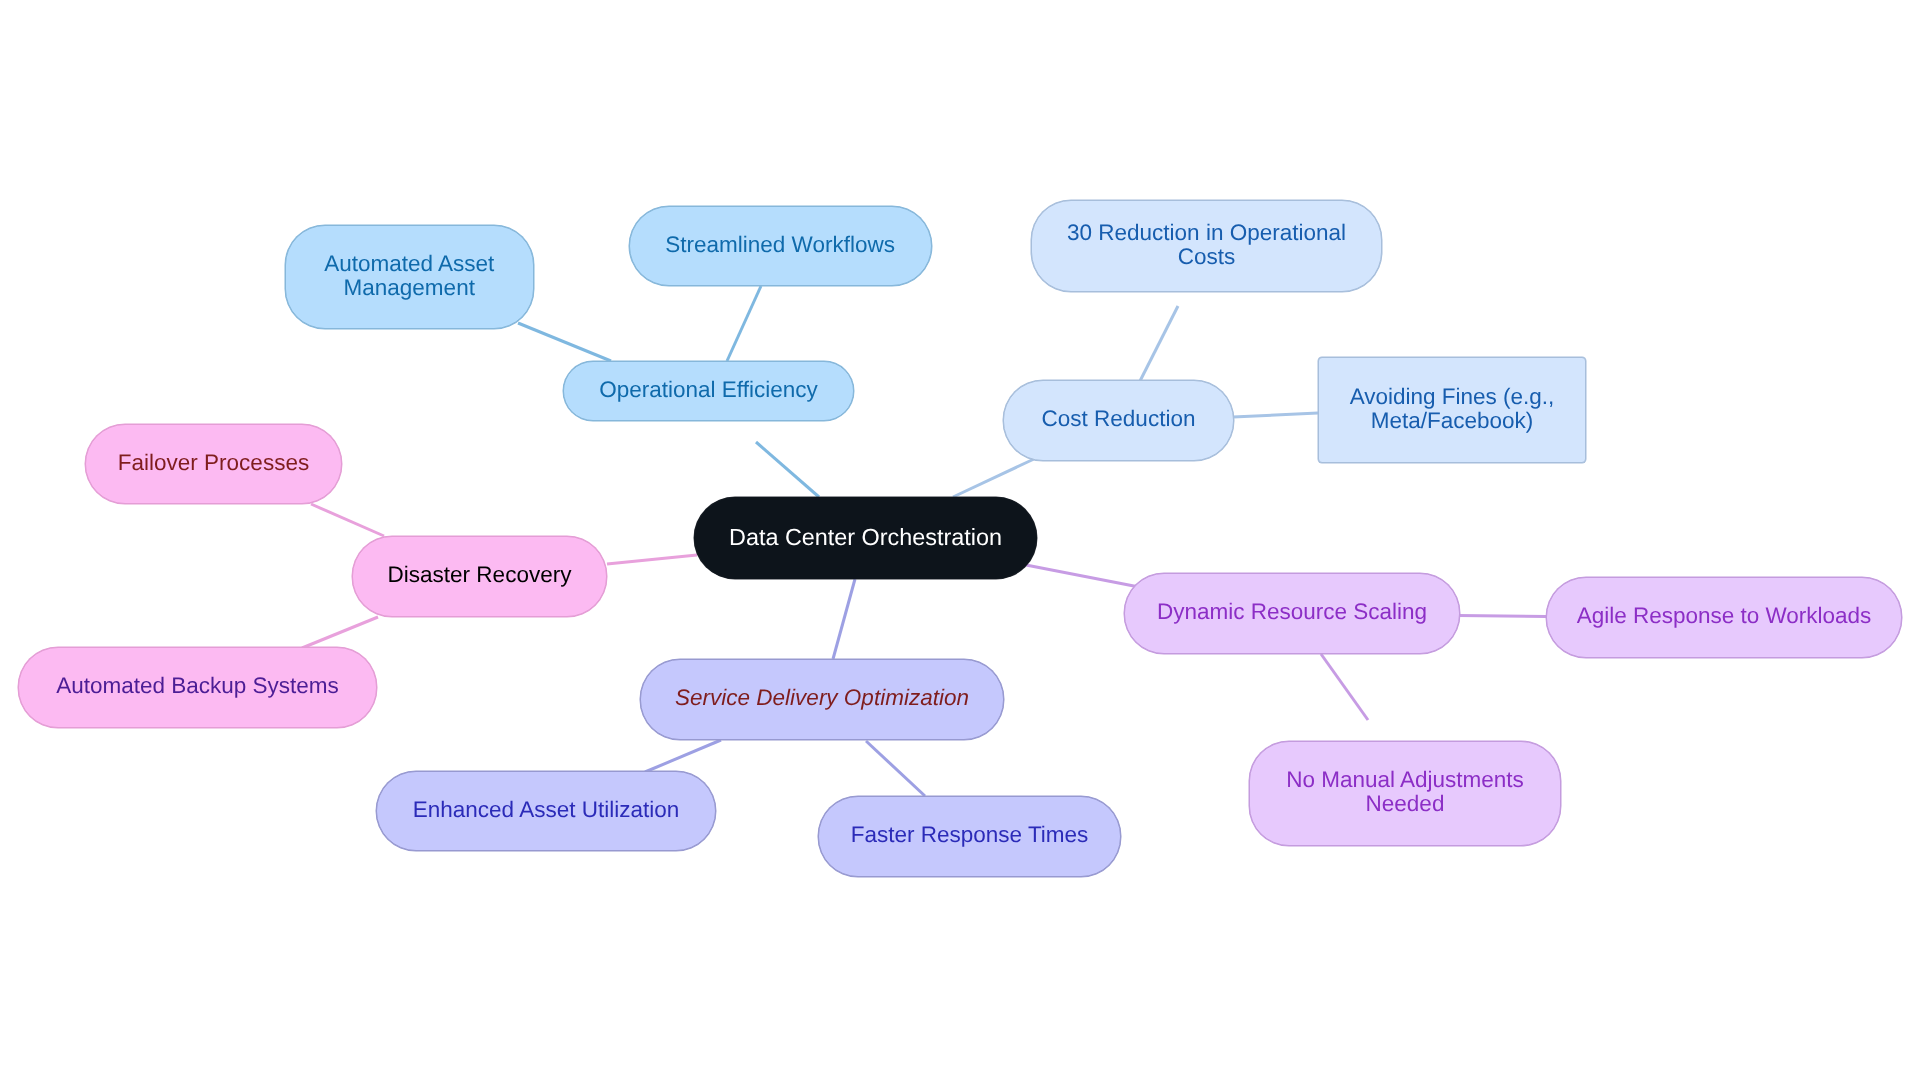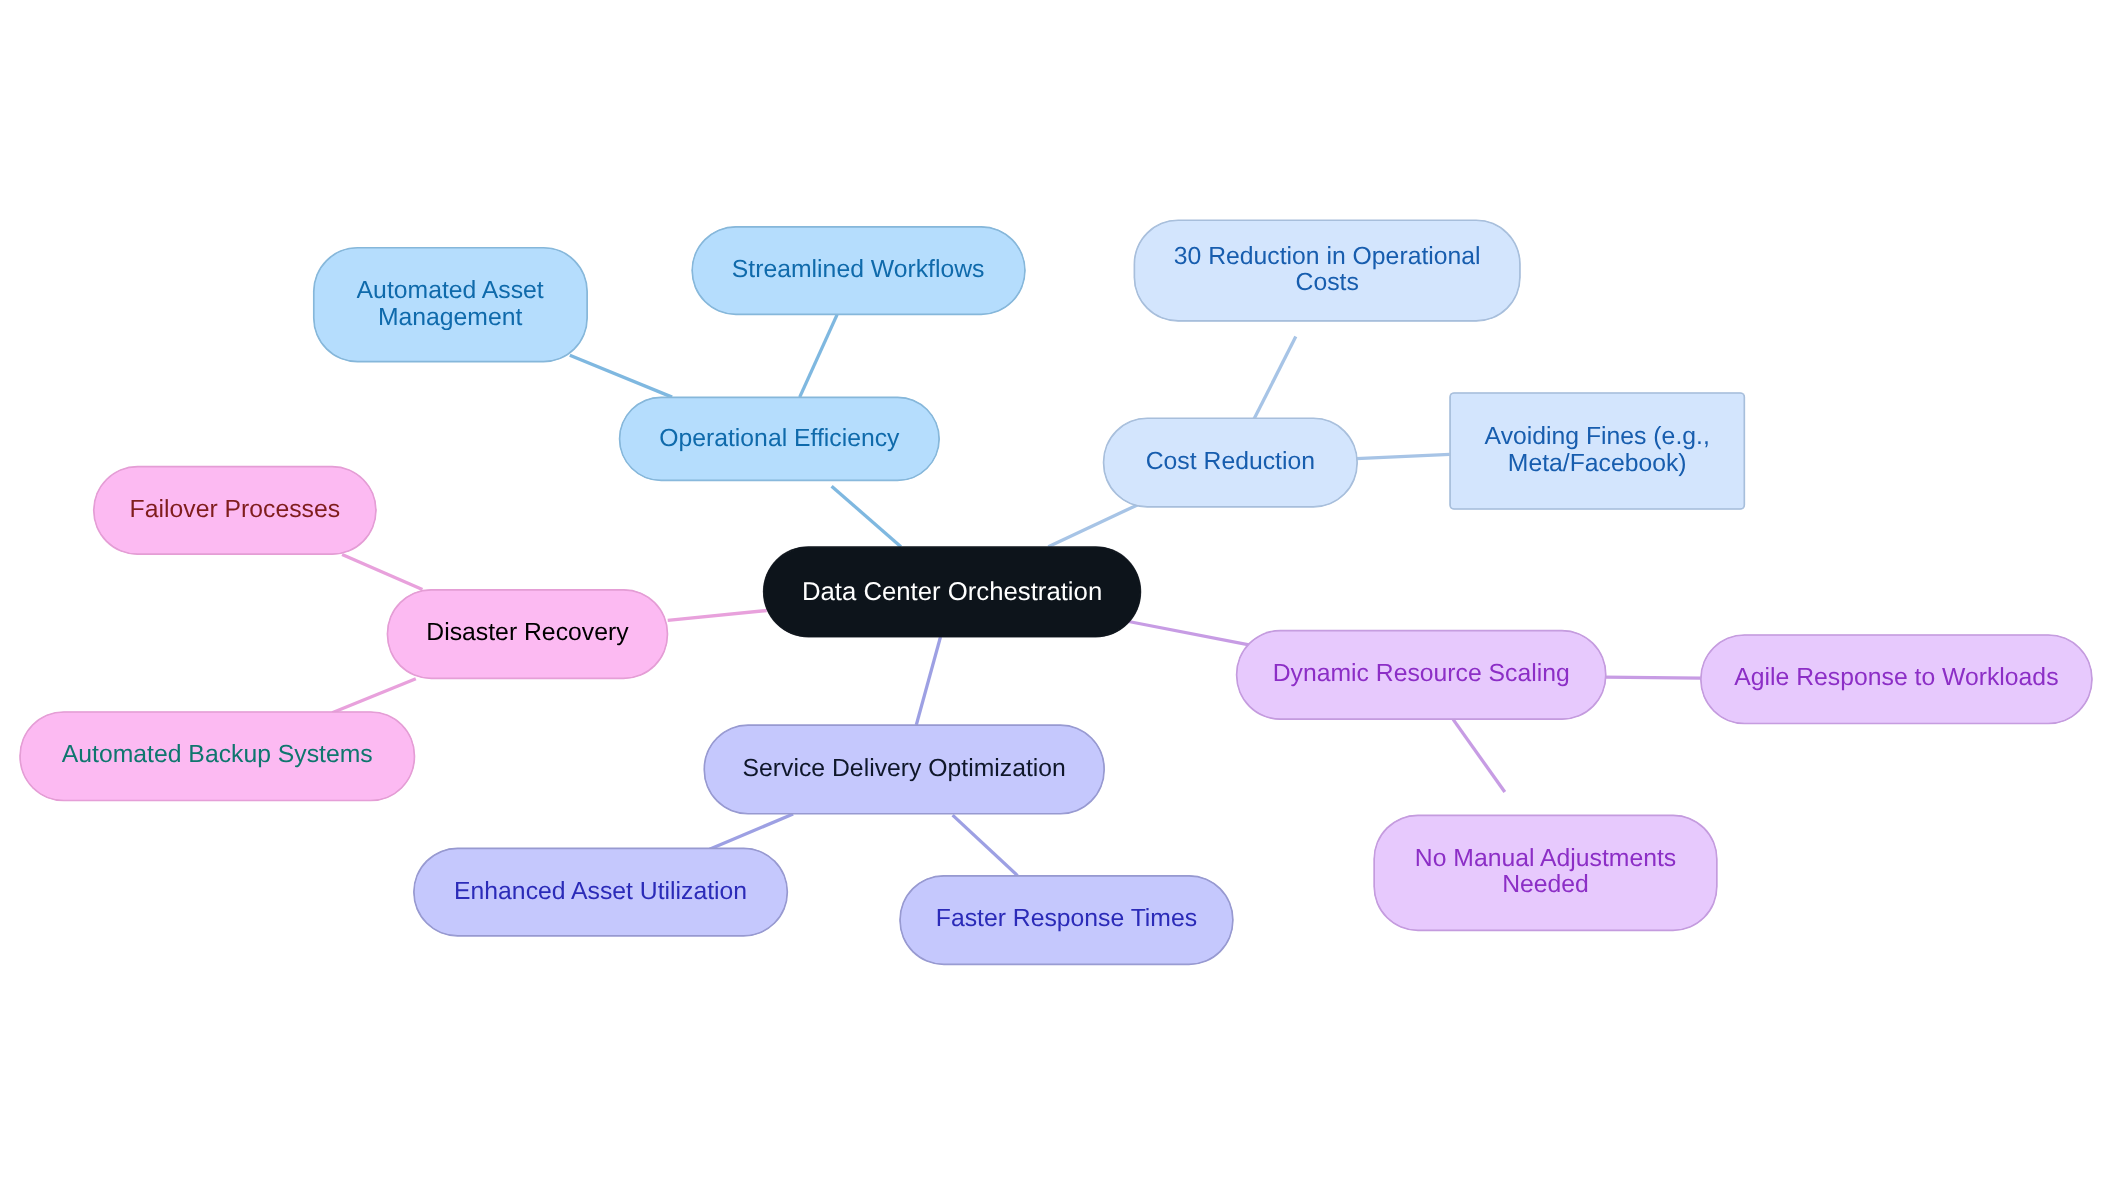--- a/index.html
+++ b/index.html
@@ -41,21 +41,21 @@
 
   <div class="node ring" style="--ring:#86b7da;left:284.5px;top:225.4px;width:249.5px;height:103.8px;background:#b5ddfd;border-color:#86b7da;border-radius:40px;color:#0f6aab;font-size:22.5px;">
     <span class="lbl">Automated Asset
 Management</span>
   </div>
 
   <div class="node ring" style="--ring:#86b7da;left:628.5px;top:205.9px;width:303.3px;height:80.3px;background:#b5ddfd;border-color:#86b7da;border-radius:40px;color:#0f6aab;font-size:22.5px;">
     <span class="lbl">Streamlined Workflows</span>
   </div>
 
-  <div class="node ring" style="--ring:#86b7da;left:563px;top:361px;width:291px;height:76px;background:#b5ddfd;border-color:#86b7da;border-radius:40px;color:#0f6aab;font-size:22.5px;">
+  <div class="node ring" style="--ring:#86b7da;left:563px;top:361px;width:291px;height:60px;background:#b5ddfd;border-color:#86b7da;border-radius:40px;color:#0f6aab;font-size:22.5px;">
     <span class="lbl">Operational Efficiency</span>
   </div>
 
   <div class="node ring" style="--ring:#a7bedb;left:1031px;top:200px;width:351px;height:92px;background:#d3e5fd;border-color:#a7bedb;border-radius:40px;color:#175dae;font-size:22.5px;">
     <span class="lbl">30 Reduction in Operational
 Costs</span>
   </div>
 
   <div class="node ring" style="--ring:#a7bedb;left:1003px;top:380px;width:231px;height:81px;background:#d3e5fd;border-color:#a7bedb;border-radius:40px;color:#175dae;font-size:22.5px;">
     <span class="lbl">Cost Reduction</span>
@@ -67,25 +67,25 @@
   </div>
 
   <div class="node ring" style="--ring:#e49dd5;left:85px;top:424px;width:257px;height:80px;background:#fcbaf2;border-color:#e49dd5;border-radius:40px;color:#7f1d1d;font-size:22.5px;">
     <span class="lbl">Failover Processes</span>
   </div>
 
   <div class="node ring" style="--ring:#e49dd5;left:352px;top:536px;width:255px;height:81px;background:#fcbaf2;border-color:#e49dd5;border-radius:40px;color:#000000;font-size:22.5px;">
     <span class="lbl">Disaster Recovery</span>
   </div>
 
-  <div class="node ring" style="--ring:#e49dd5;left:18px;top:647px;width:359px;height:81px;background:#fcbaf2;border-color:#e49dd5;border-radius:40px;color:#0f766e;font-size:22.5px;">
+  <div class="node ring" style="--ring:#e49dd5;left:18px;top:647px;width:359px;height:81px;background:#fcbaf2;border-color:#e49dd5;border-radius:40px;color:#4c1d95;font-size:22.5px;">
     <span class="lbl">Automated Backup Systems</span>
   </div>
 
-  <div class="node ring" style="--ring:#9799d0;left:640px;top:659px;width:364px;height:81px;background:#c5c8fd;border-color:#9799d0;border-radius:40px;color:#0f172a;font-size:22.5px;">
+  <div class="node ring" style="--ring:#9799d0;left:640px;top:659px;width:364px;height:81px;background:#c5c8fd;border-color:#9799d0;border-radius:40px;color:#7f1d1d;font-size:22.5px;font-style:italic;">
     <span class="lbl">Service Delivery Optimization</span>
   </div>
 
   <div class="node ring" style="--ring:#9799d0;left:376px;top:771px;width:340px;height:80px;background:#c5c8fd;border-color:#9799d0;border-radius:40px;color:#2b2bb8;font-size:22.5px;">
     <span class="lbl">Enhanced Asset Utilization</span>
   </div>
 
   <div class="node ring" style="--ring:#9799d0;left:818px;top:796px;width:303px;height:81px;background:#c5c8fd;border-color:#9799d0;border-radius:40px;color:#2b2bb8;font-size:22.5px;">
     <span class="lbl">Faster Response Times</span>
   </div>

